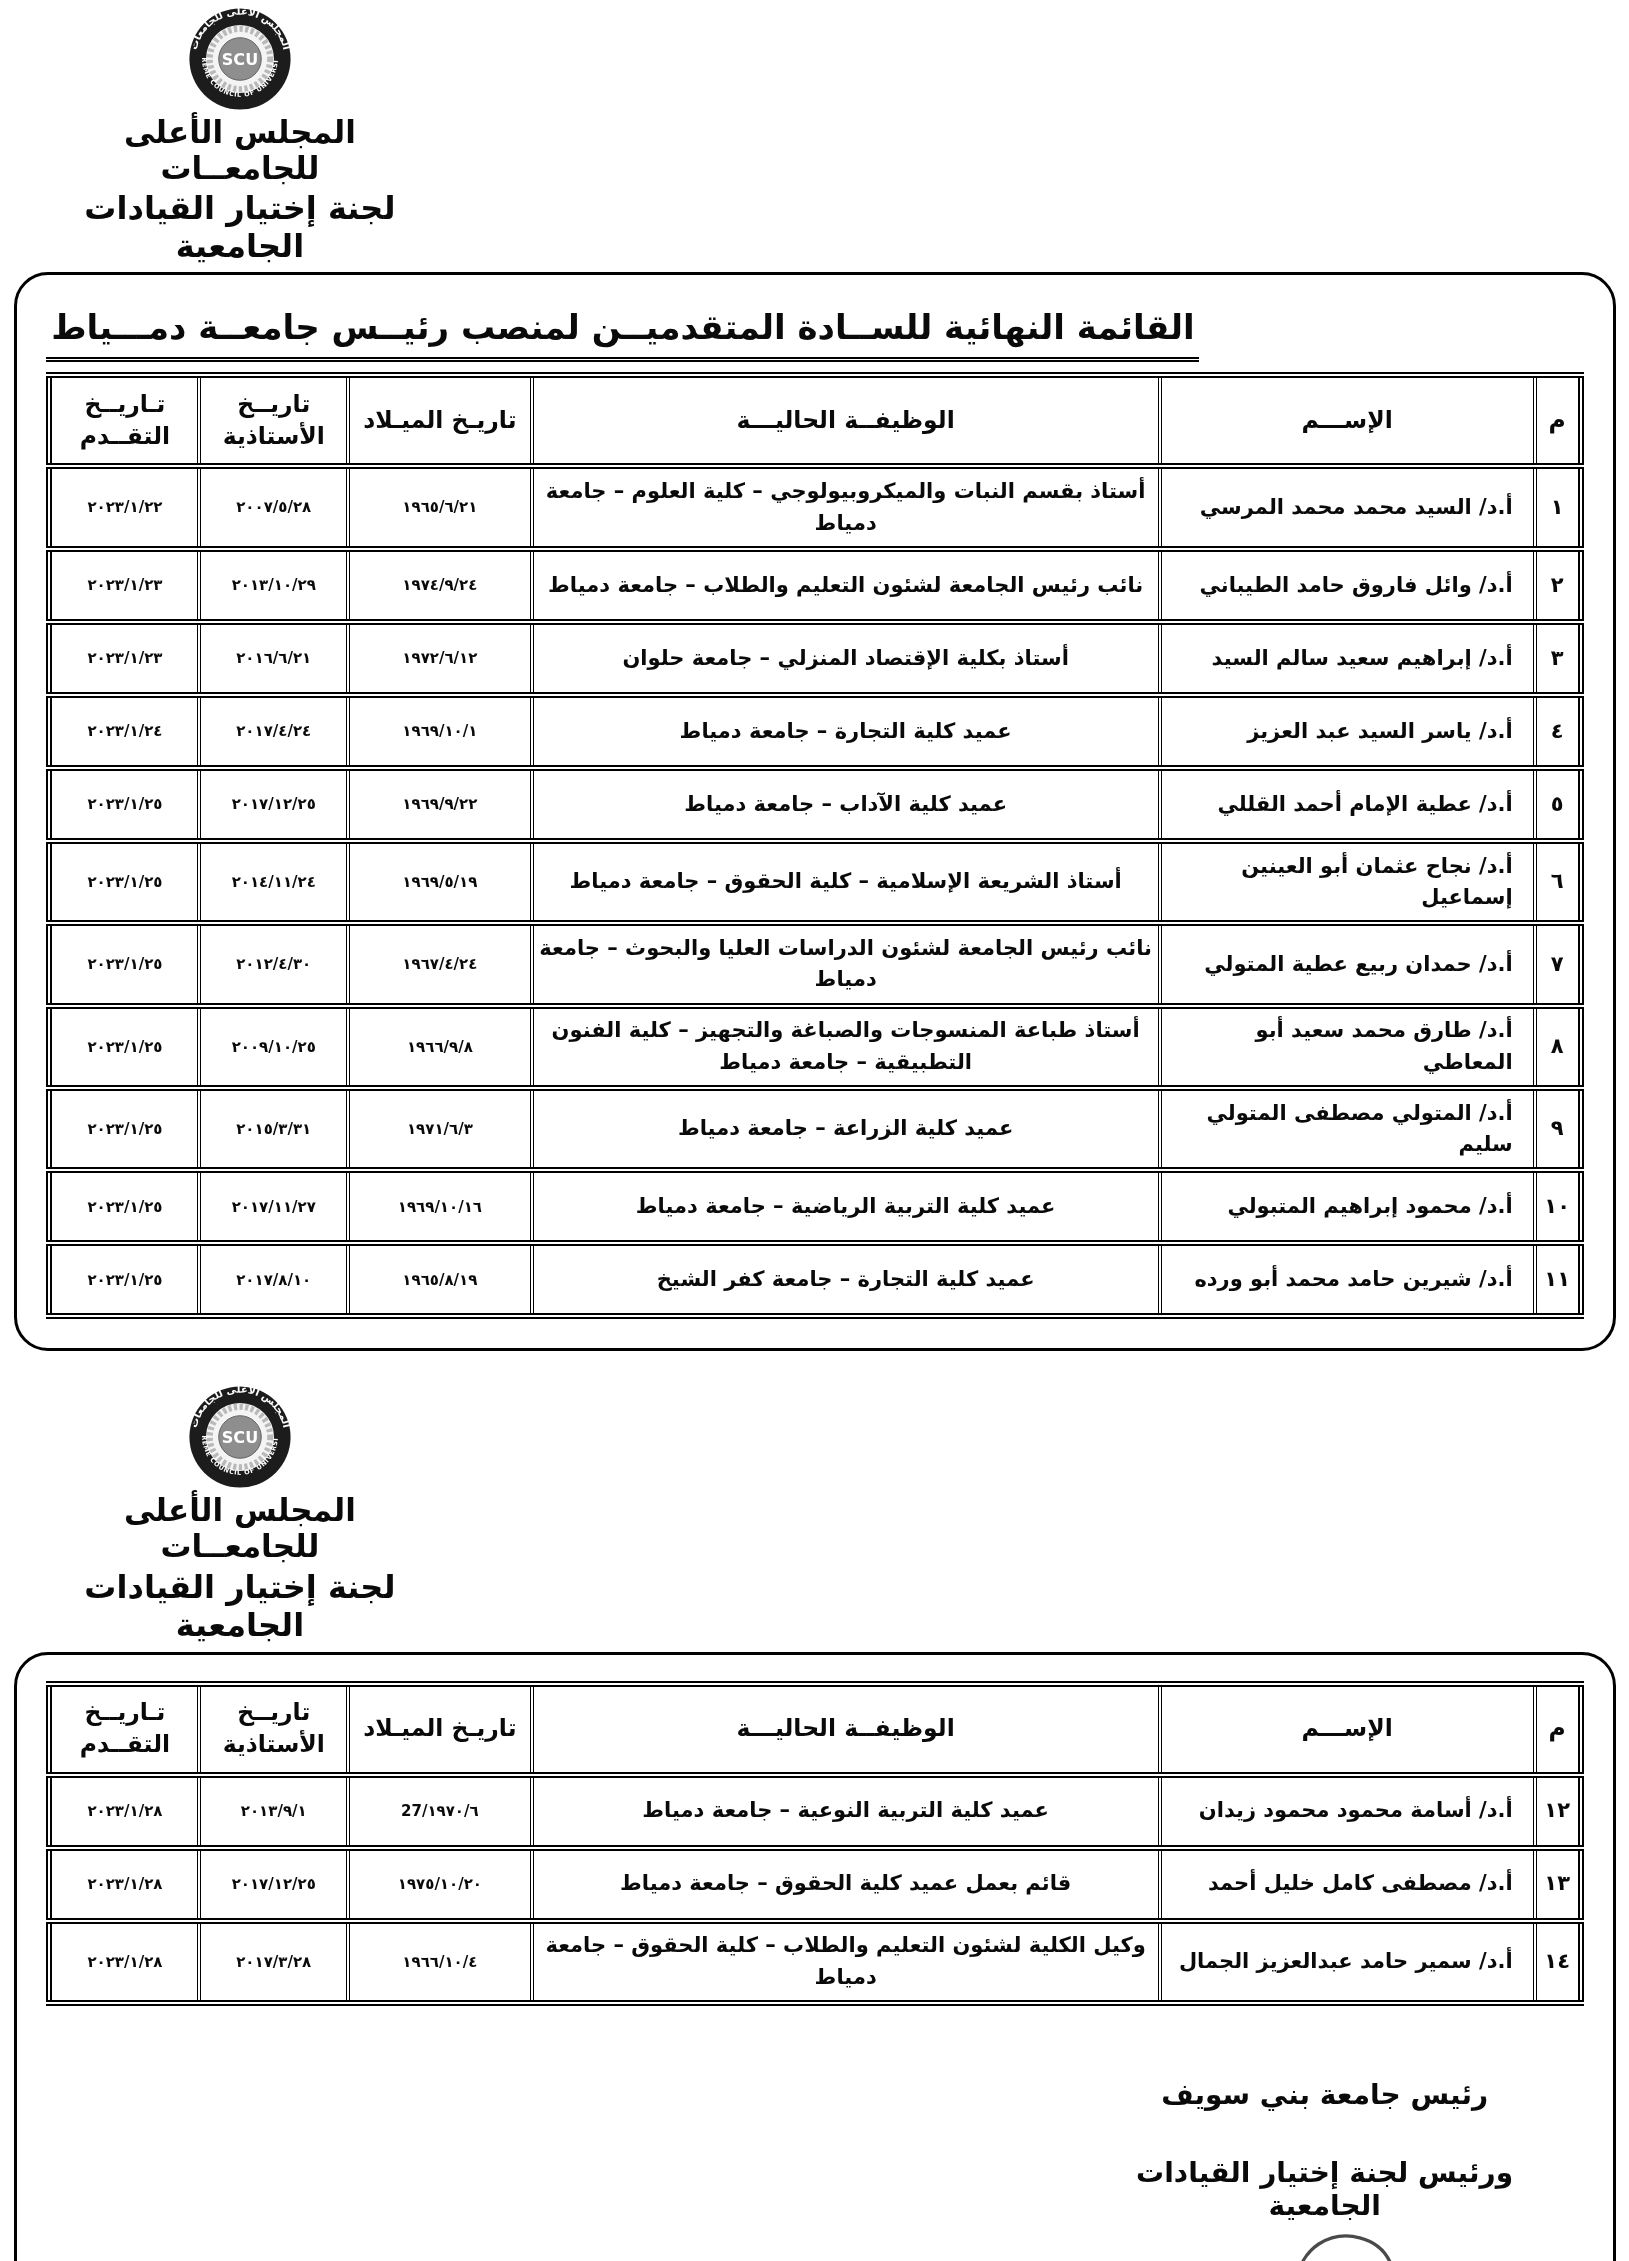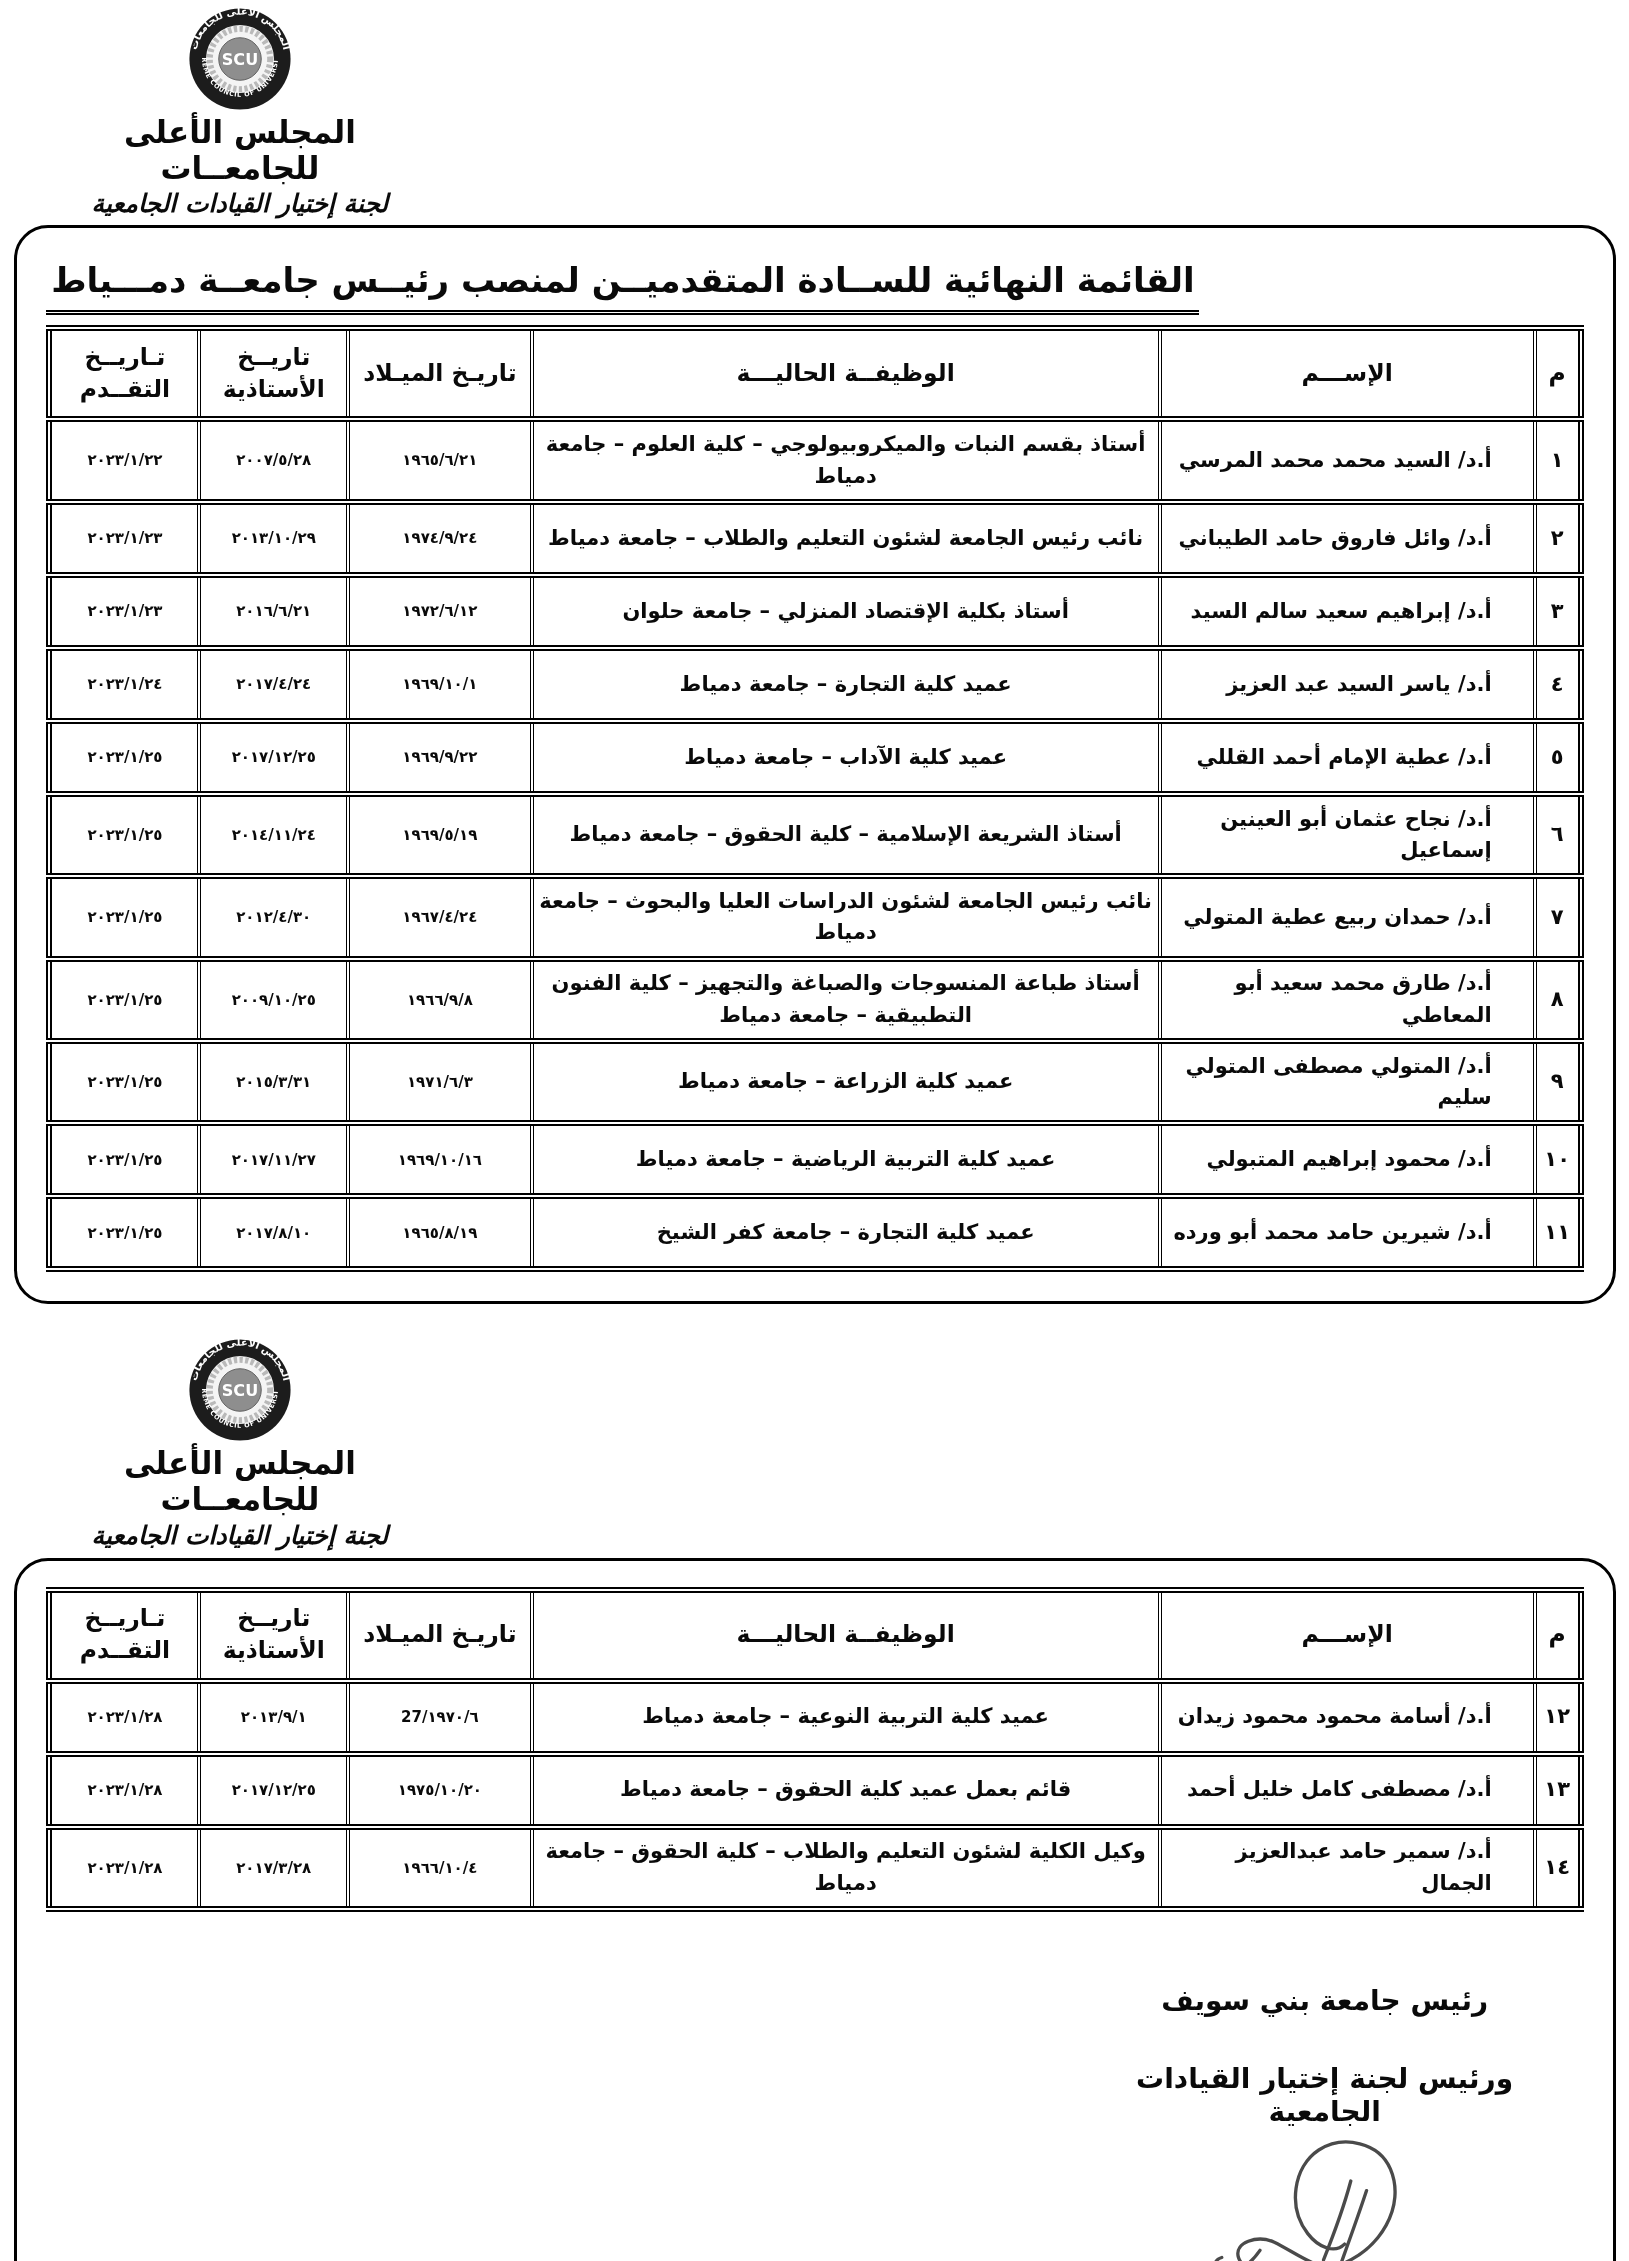--- a/index.html
+++ b/index.html
@@ -5,21 +5,21 @@
   * { margin:0; padding:0; box-sizing:border-box; }
   body {
     width:1630px; height:2261px; background:#ffffff; color:#0a0a0a;
     font-family:"DejaVu Sans", sans-serif; font-weight:bold;
     padding:6.7px 14.4px; overflow:hidden;
   }
   
   .org-header { width:345px; margin-left:53px; margin-right:auto; text-align:center; }
   .org-header .logo-wrap { display:flex; justify-content:center; }
   .org-line1 { font-size:31px; letter-spacing:0.5px; margin-top:2.9px; }
-  .org-line2 { font-size:25px; margin-top:3.8px;font-style:italic; }
+  .org-line2 { font-size:32px; margin-top:3.8px; }
   
   .sheet {
     border:3.4px solid #000; border-radius:34px; background:#fff;
     margin-top:6.7px; padding:19px 29px 29px 29px;
   }
   .sheet2 { min-height:926px; margin-top:7.7px; padding-top:26px; }
   .box-title { text-align:left; margin:13.4px 0 25px 0; }
   .box-title span {
     font-size:34px; padding:0 4.8px 9.6px 4.8px;
     border-bottom:5.3px double #000;
@@ -31,21 +31,21 @@
   }
   th, td {
     border-left:4.3px double #000; border-right:4.3px double #000;
     border-top:6.7px double #000; border-bottom:6.7px double #000;
     vertical-align:middle; text-align:center; padding:6.7px 4.8px;
   }
   thead th { font-size:23.5px; height:91px; line-height:1.35; }
   tbody td { font-size:21px; height:73px; line-height:1.5; }
   th.c0 { width:3%; }  th.c1 { width:24.5%; } th.c2 { width:41%; }
   th.c3 { width:12%; } th.c4 { width:9.7%;text-align:center; }  th.c5 { width:9.8%;border-radius:24px; }
-  td.c1 { text-align:right; padding-right:41px;margin-left:20px; }
+  td.c1 { text-align:right; padding-right:20px;margin-left:20px; }
   td.c3, td.c4, td.c5 { font-size:15px; }
   
   .sig-block { width:450px; margin-top:72px; margin-right:34px; text-align:center; }
   .sig-line1 { font-size:28px; }
   .sig-line2 { font-size:28px; margin-top:45px; }
   .sig-draw { margin:-14.4px 0 -29px 0; }
 </style>
 </head>
 <body>
 

